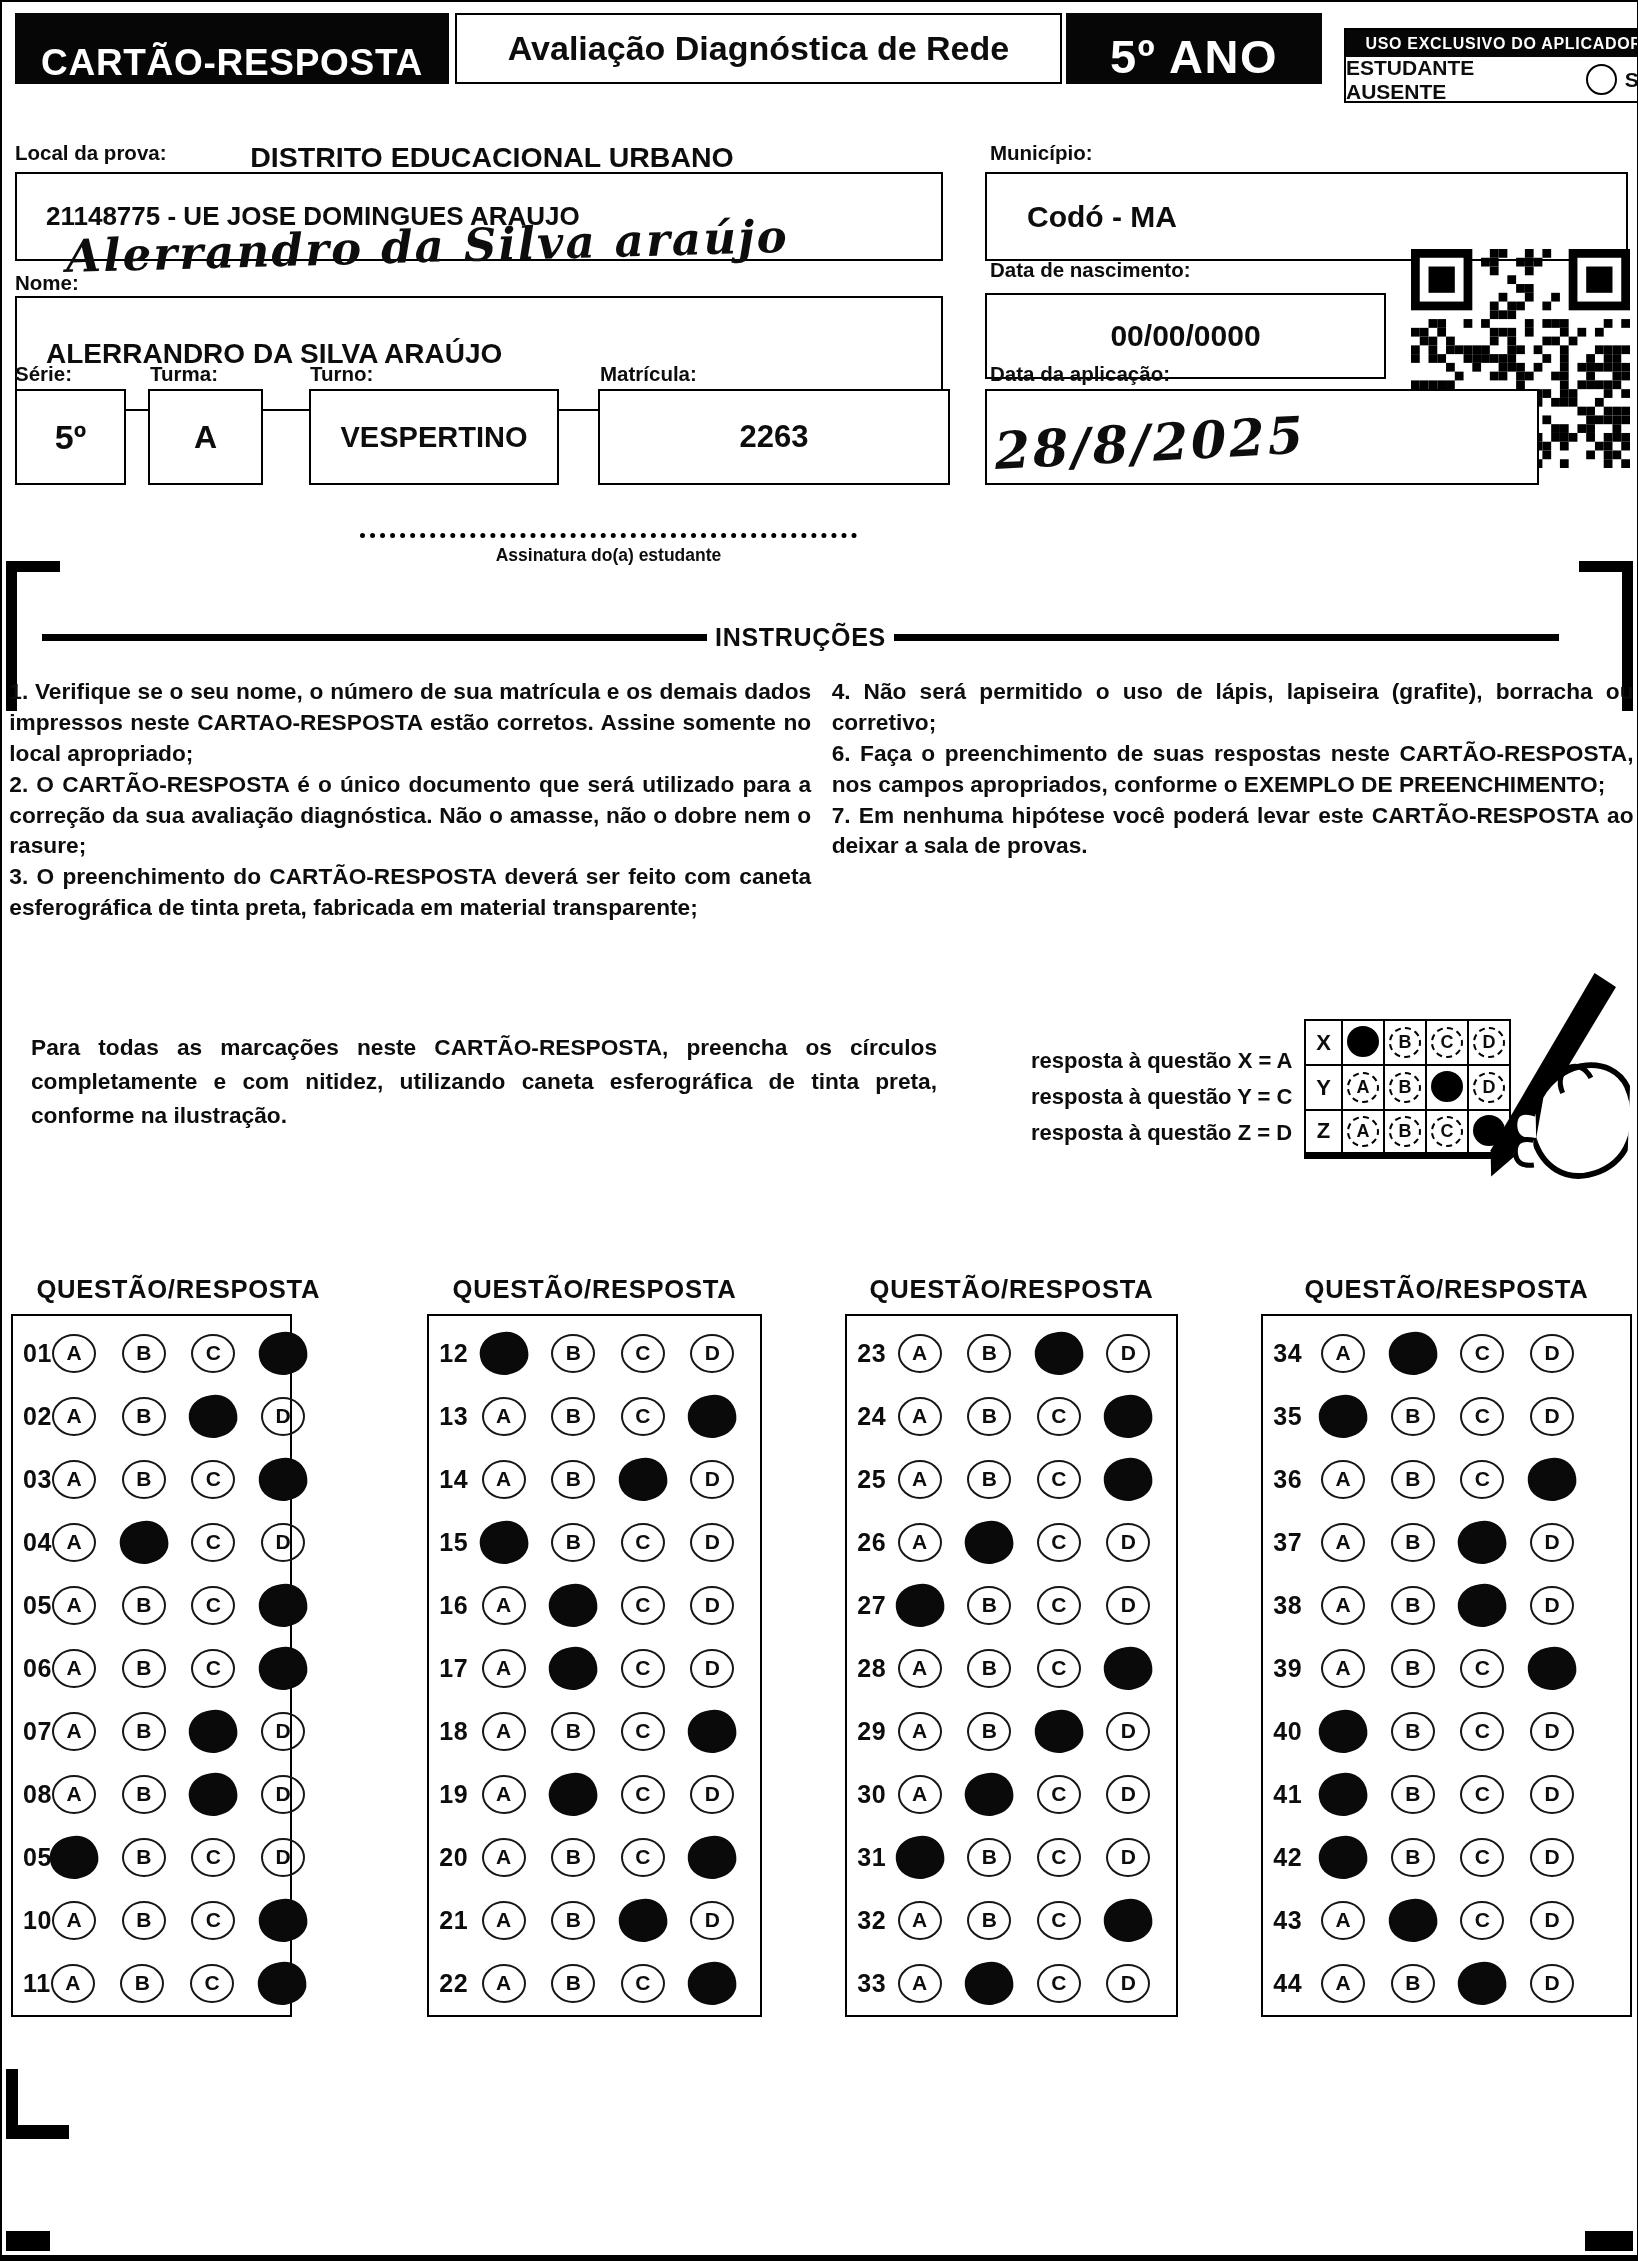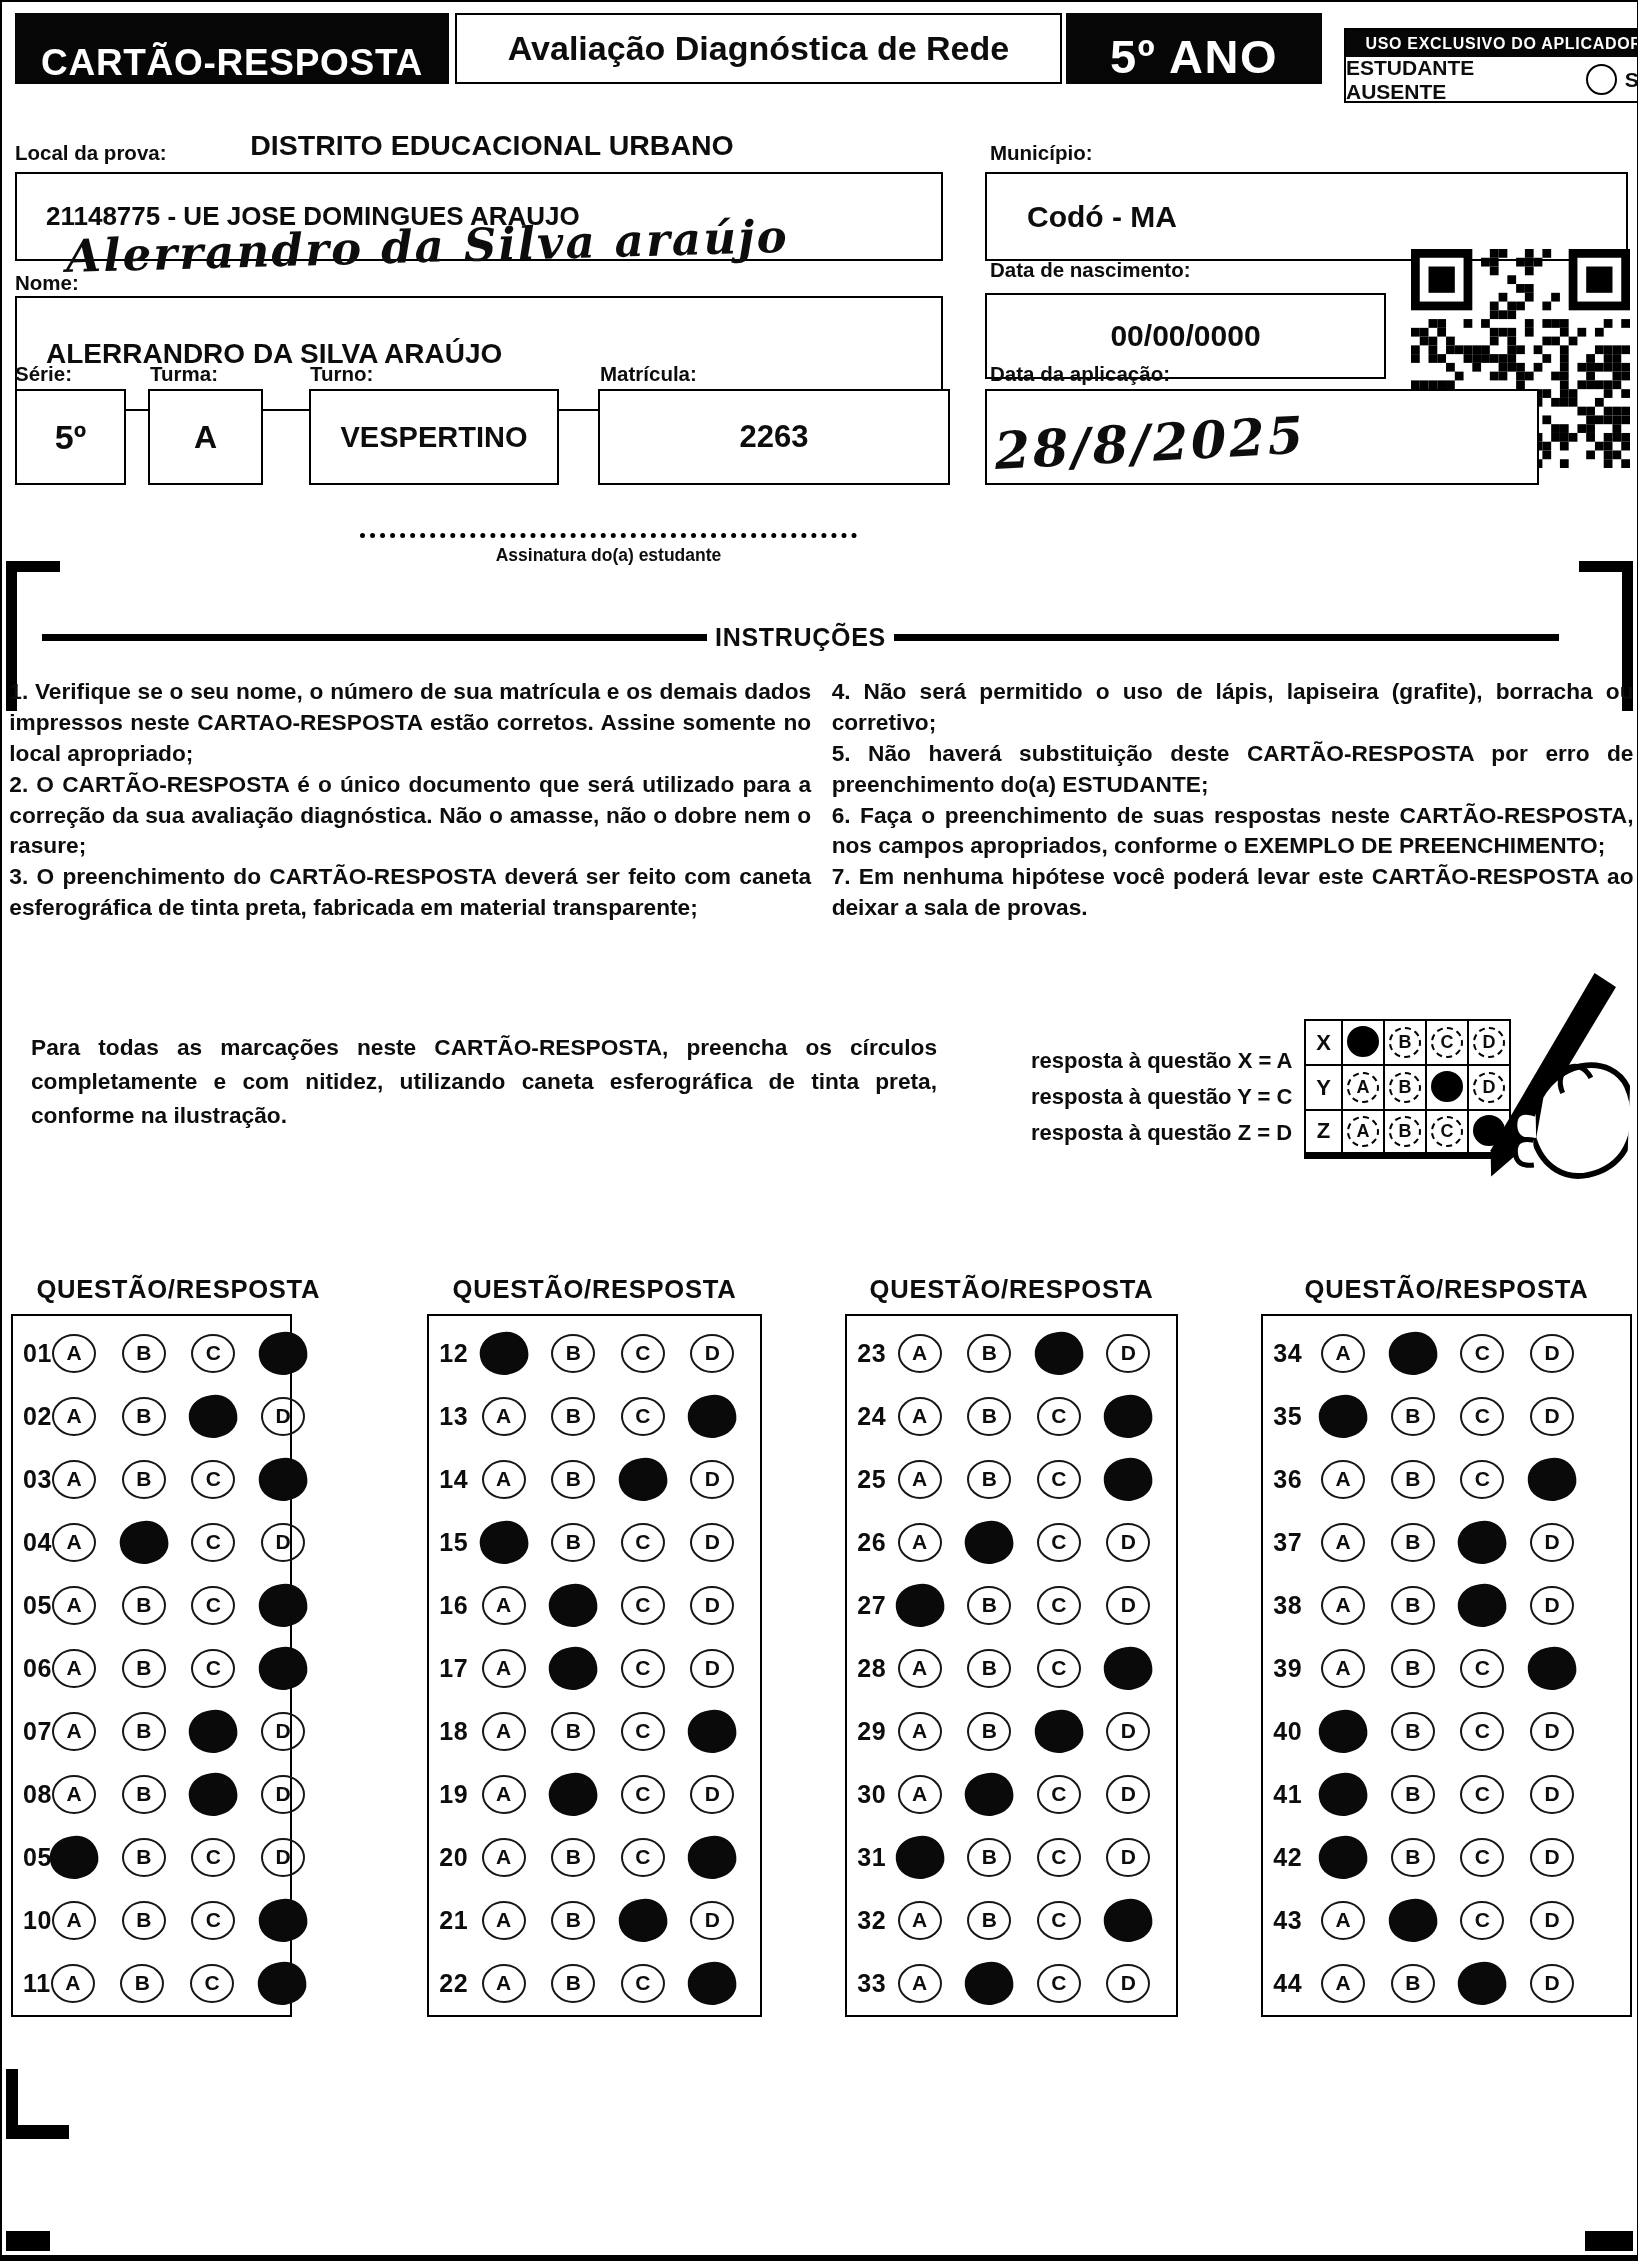--- a/index.html
+++ b/index.html
@@ -15,21 +15,21 @@
   .h-card{left:13px;top:11px;width:434px;height:71px;font-size:37px;letter-spacing:0.7px}
   .h-exam{left:453px;top:11px;width:607px;height:71px;border:2.9px solid #000;display:flex;align-items:center;justify-content:center;font-weight:bold;font-size:34px}
   .h-grade{left:1064px;top:11px;width:256px;height:71px;font-size:47px;letter-spacing:1.5px}
   .examiner{left:1342px;top:26px;width:320px;height:75px;border:2.2px solid #000;background:#fff}
   .examiner-strip{background:#060606;color:#fff;font-weight:bold;font-size:16px;text-align:center;height:27px;display:flex;align-items:center;justify-content:center;letter-spacing:0.7px}
   .absent-row{display:flex;align-items:center;justify-content:center;gap:7.3px;height:45px;font-weight:bold;font-size:21px}
   .absent-circle{display:inline-block;width:31px;height:31px;border:2.9px solid #000;border-radius:50%}
   
   .flabel{position:absolute;font-weight:bold;font-size:20.5px}
   .fbox{position:absolute;border:2.9px solid #000;display:flex;align-items:center;font-weight:bold;background:#fff}
-  .district{left:205px;top:127px;width:570px;text-align:center;font-weight:bold;font-size:28.5px}
+  .district{left:205px;top:139px;width:570px;text-align:center;font-weight:bold;font-size:28.5px}
   .b-school{left:13px;top:170px;width:928px;height:89px;padding-left:29px;font-size:26px}
   .b-municipio{left:983px;top:170px;width:643px;height:89px;padding-left:40px;font-size:30px}
   .b-nome{left:13px;top:294px;width:928px;height:115px;padding-left:29px;font-size:28px}
   .b-nasc{left:983px;top:291px;width:401px;height:86px;justify-content:center;font-size:30px}
   .b-serie{left:13px;top:387px;width:111px;height:96px;justify-content:center;font-size:34px}
   .b-turma{left:146px;top:387px;width:115px;height:96px;justify-content:center;font-size:32px}
   .b-turno{left:307px;top:387px;width:250px;height:96px;justify-content:center;font-size:29px}
   .b-matric{left:596px;top:387px;width:352px;height:96px;justify-content:center;font-size:31px}
   .b-aplic{left:983px;top:387px;width:554px;height:96px;padding-left:7.3px}
   .handwrite{font-family:"DejaVu Serif",serif;font-style:italic;white-space:nowrap}
@@ -362,21 +362,20 @@
   </div>
 
   <div class="abs instructions">
     <div class="col">
       <p>1. Verifique se o seu nome, o número de sua matrícula e os demais dados impressos neste CARTAO-RESPOSTA estão corretos. Assine somente no local apropriado;</p>
       <p>2. O CARTÃO-RESPOSTA é o único documento que será utilizado para a correção da sua avaliação diagnóstica. Não o amasse, não o dobre nem o rasure;</p>
       <p>3. O preenchimento do CARTÃO-RESPOSTA deverá ser feito com caneta esferográfica de tinta preta, fabricada em material transparente;</p>
     </div>
     <div class="col">
       <p>4. Não será permitido o uso de lápis, lapiseira (grafite), borracha ou corretivo;</p>
-      <p>5. Não haverá substituição deste CARTÃO-RESPOSTA por erro de preenchimento do(a) ESTUDANTE;</p>
       <p>6. Faça o preenchimento de suas respostas neste CARTÃO-RESPOSTA, nos campos apropriados, conforme o EXEMPLO DE PREENCHIMENTO;</p>
       <p>7. Em nenhuma hipótese você poderá levar este CARTÃO-RESPOSTA ao deixar a sala de provas.</p>
     </div>
   </div>
 
   <div class="abs ex-par">Para todas as marcações neste CARTÃO-RESPOSTA, preencha os círculos completamente e com nitidez, utilizando caneta esferográfica de tinta preta, conforme na ilustração.</div>
 
   <div class="abs ex-legend">
     <div>resposta à questão X = A</div>
     <div>resposta à questão Y = C</div>

